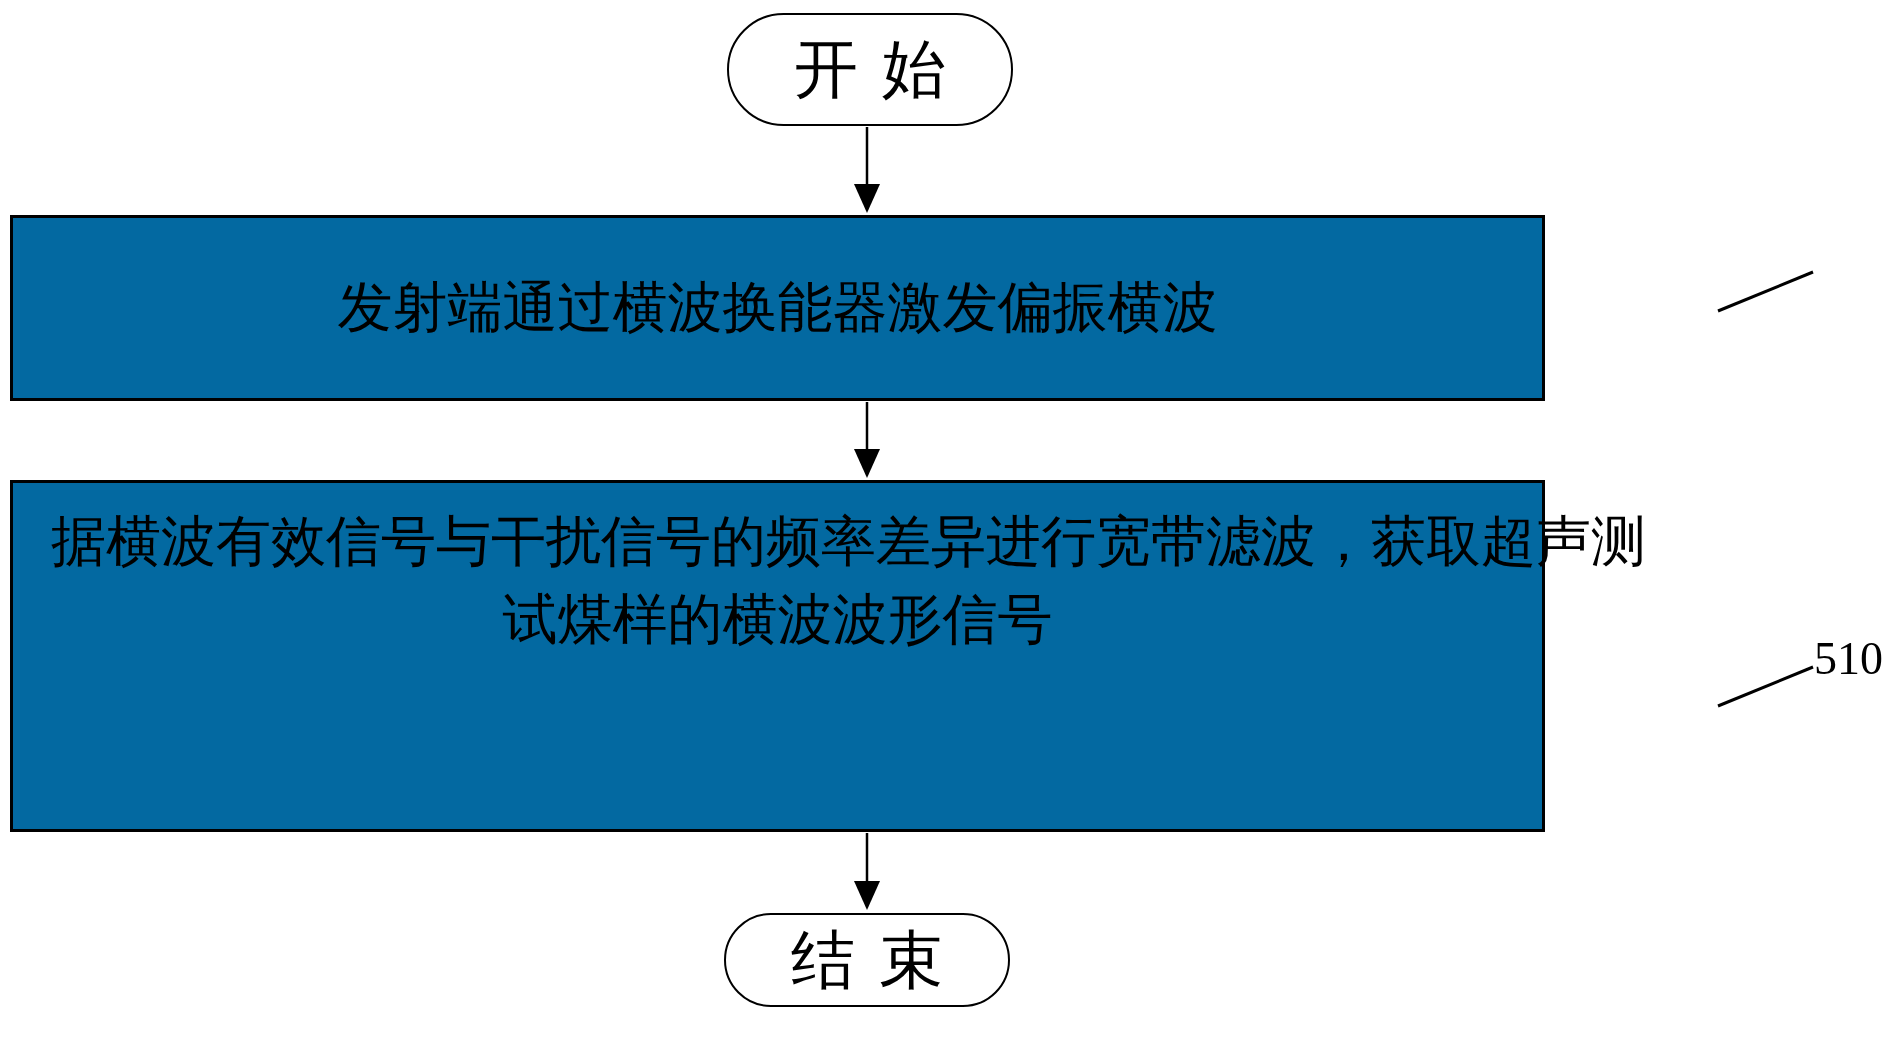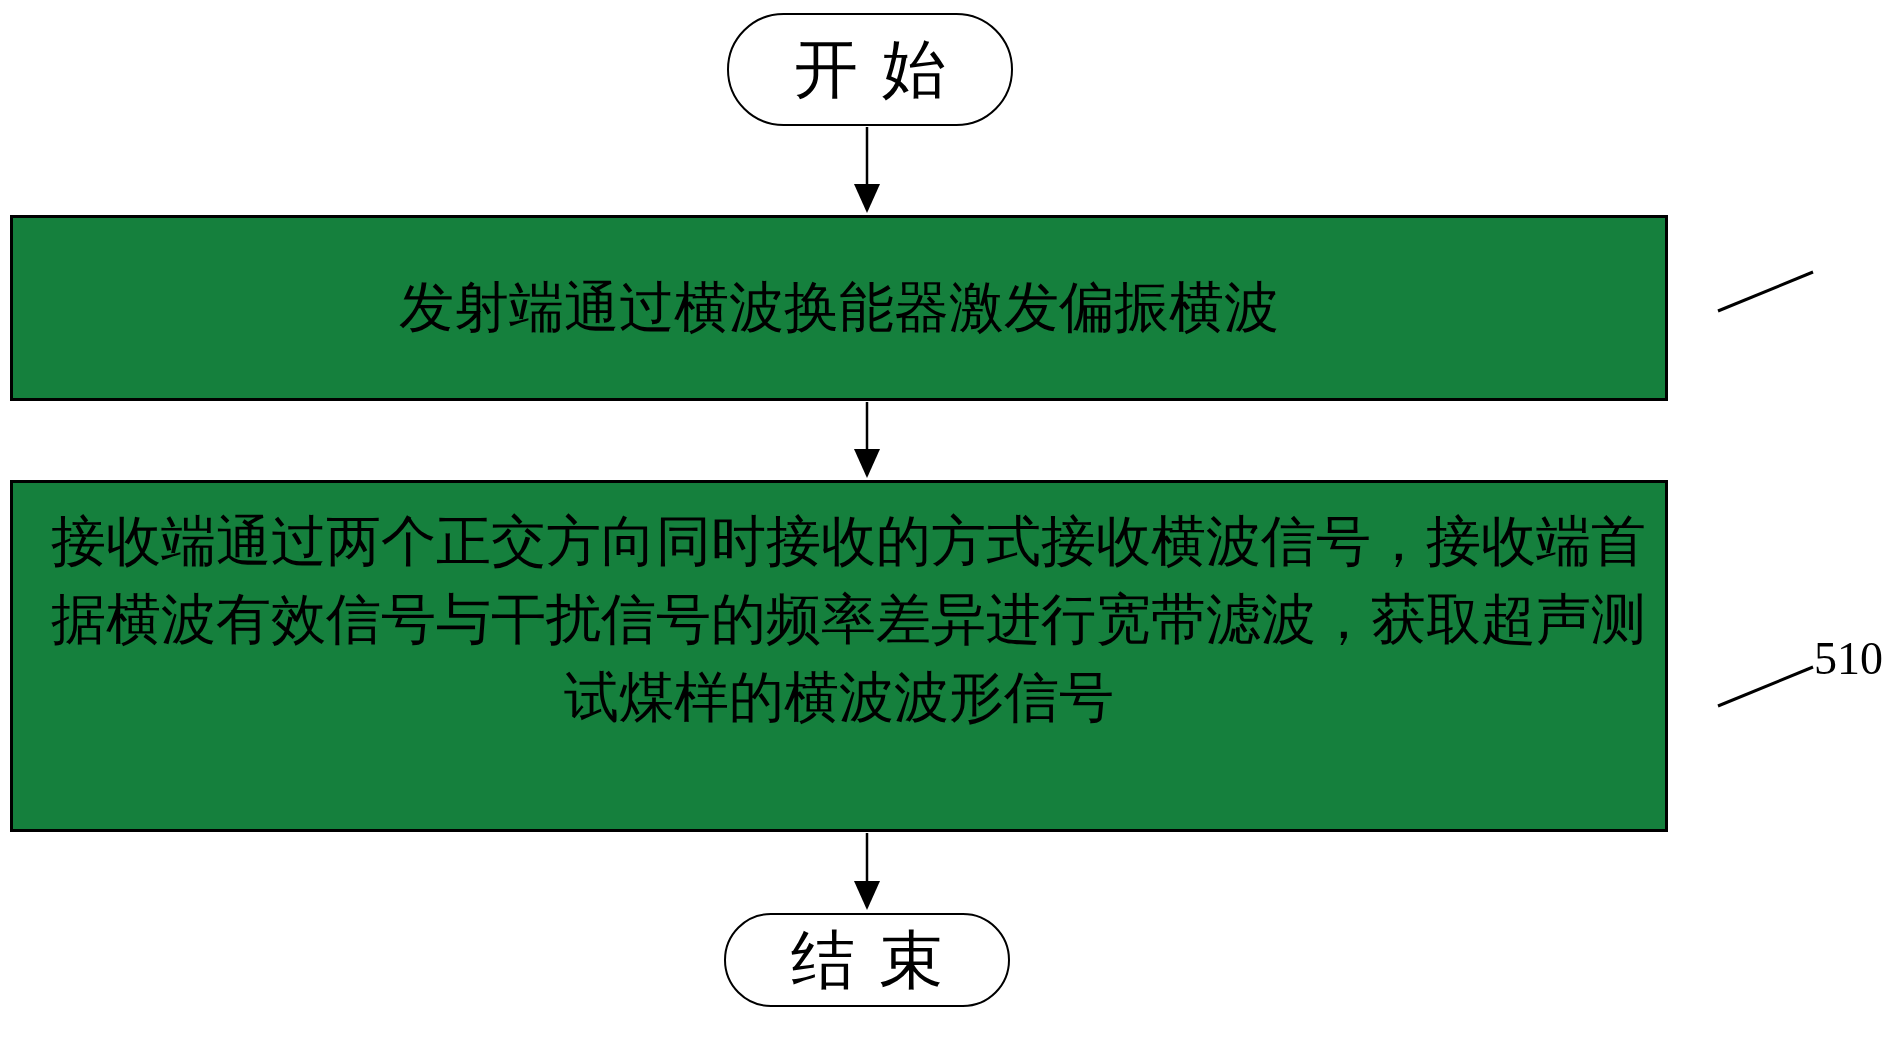--- a/index.html
+++ b/index.html
@@ -37,23 +37,23 @@
     text-indent: 24px;
     white-space: nowrap;
   }
   #start-node { left: 727px; top: 13px;  width: 286px; height: 113px; }
   #end-node   { left: 724px; top: 913px; width: 286px; height: 94px; }
 
   .process {
     position: absolute;
     box-sizing: border-box;
     left: 10px;
-    width: 1658px;
+    width: 1535px;
     border: 3px solid #000000;
-    background: #15803d;
+    background: #0369a1;
   }
   #box-310 {
     top: 215px;
     height: 186px;
     display: flex;
     align-items: center;
     justify-content: center;
     font-size: 55px;
     white-space: nowrap;
   }
@@ -109,21 +109,20 @@
 
   <div class="process" id="box-310">
     <span>发射端通过横波换能器激发偏振横波</span>
   </div>
 
   <div class="ref-label" id="ref-310">
     <span>310</span>
   </div>
 
   <div class="process" id="box-320">
-    <div class="jline">接收端通过两个正交方向同时接收的方式接收横波信号，接收端首</div>
     <div class="jline">据横波有效信号与干扰信号的频率差异进行宽带滤波，获取超声测</div>
     <div class="jline-center">试煤样的横波波形信号</div>
   </div>
 
   <div class="ref-label" id="ref-320">
     <span>510</span>
   </div>
 
   <div class="terminal" id="end-node">
     <span>结束</span>

